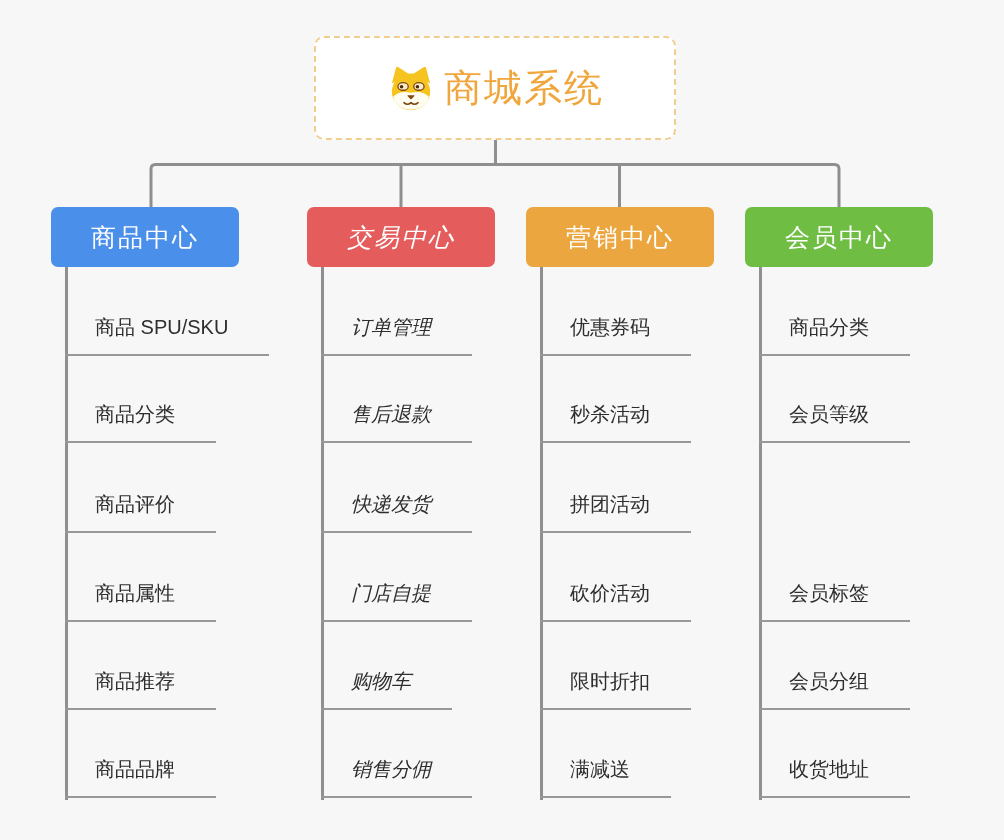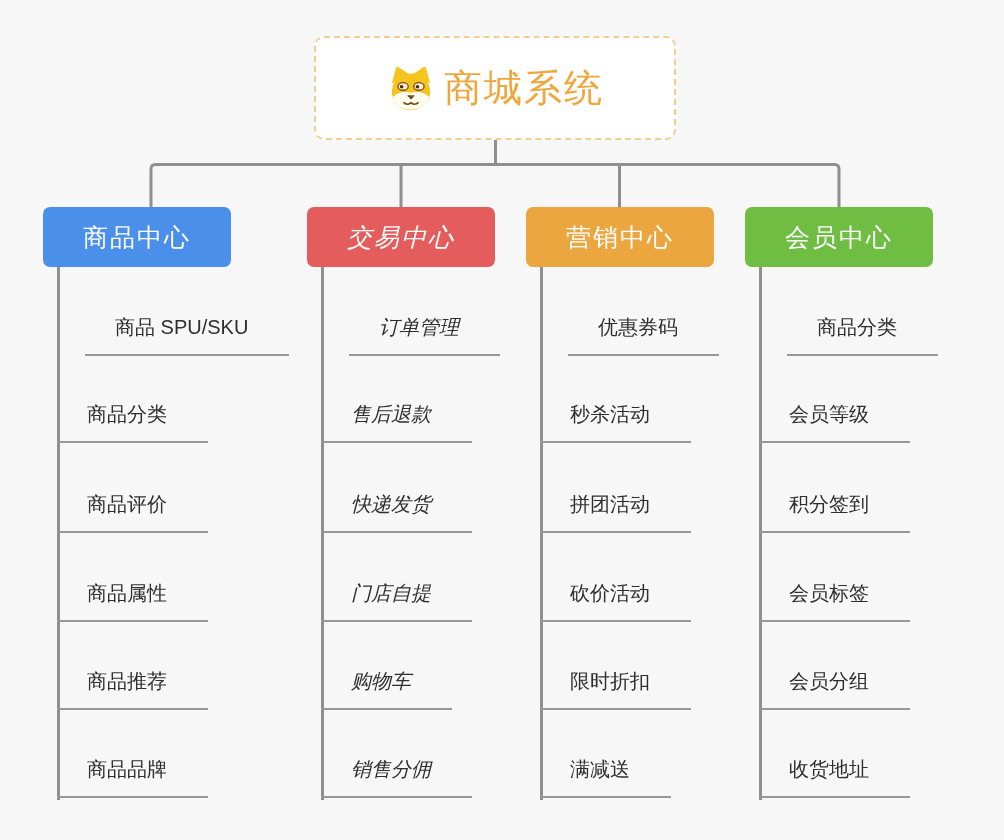--- a/index.html
+++ b/index.html
@@ -42,21 +42,21 @@
     pointer-events:none;
   }
 
   
   .column{
     position:absolute;
     top:207px;
     width:188px;
     height:620px;
   }
-  .c0{left:43px;}
+  .c0{left:51px;}
   .c1{left:307px;font-style:italic;}
   .c2{left:526px;}
   .c3{left:745px;}
 
   .branch-box{
     position:absolute;left:0;top:0;
     width:188px;height:60px;
     border-radius:7px;
     display:flex;align-items:center;justify-content:center;
     color:#ffffff;
@@ -74,21 +74,21 @@
   .leaf{
     position:absolute;
     left:14px;
     padding:0 41px 12px 30px;
     line-height:30px;
     font-size:20px;
     color:#2e2e2e;
     white-space:nowrap;
     border-bottom:2px solid #989898;
   }
-  .r0{top:105px;margin-left:28px;}
+  .r0{top:105px;}
   .r1{top:192px;}
   .r2{top:282px;}
   .r3{top:371px;}
   .r4{top:459px;}
   .r5{top:547px;}
 </style>
 </head>
 <body>
 
 <div class="canvas">
@@ -149,19 +149,18 @@
     <div class="leaf r3">砍价活动</div>
     <div class="leaf r4">限时折扣</div>
     <div class="leaf r5">满减送</div>
   </div>
 
   <div class="column c3">
     <div class="branch-box" style="background-color: rgb(111, 190, 67);">会员中心</div>
     <div class="trunk"></div>
     <div class="leaf r0">商品分类</div>
     <div class="leaf r1">会员等级</div>
-    <div class="leaf r2">积分签到</div>
     <div class="leaf r3">会员标签</div>
     <div class="leaf r4">会员分组</div>
     <div class="leaf r5">收货地址</div>
   </div>
 
 </div>
 
 </body></html>

